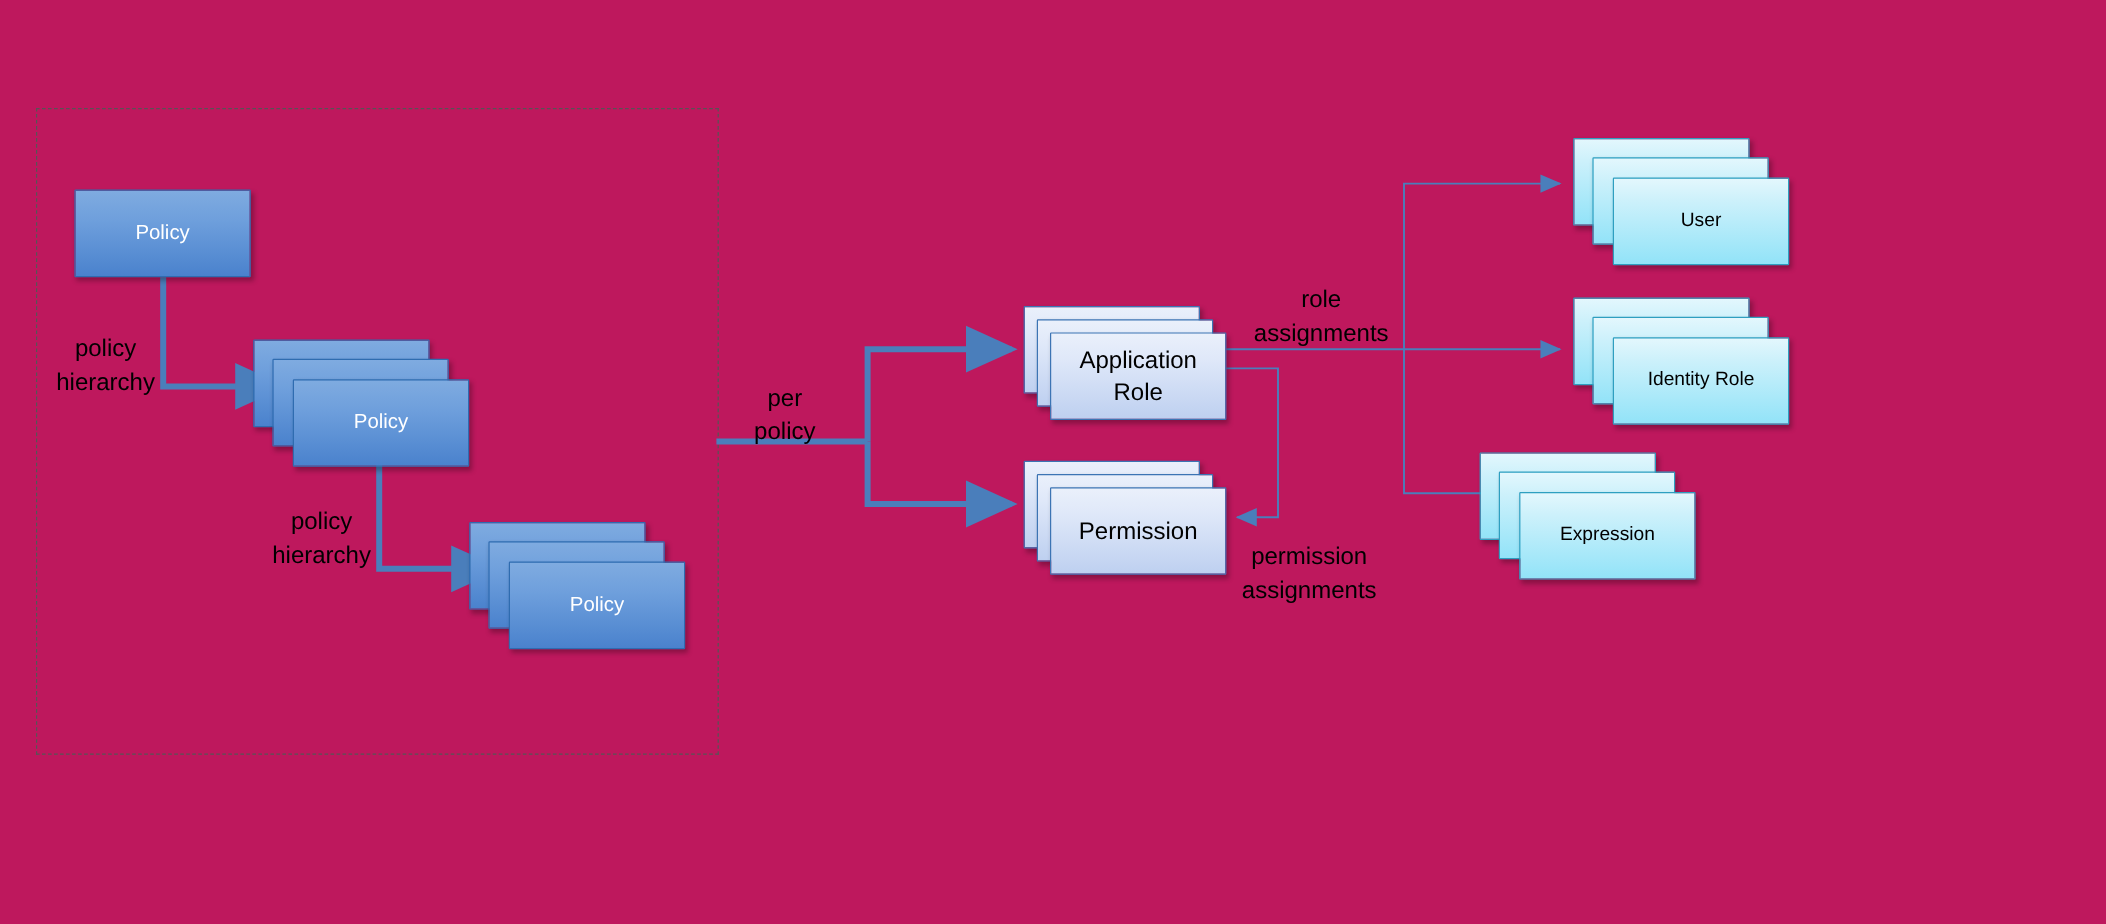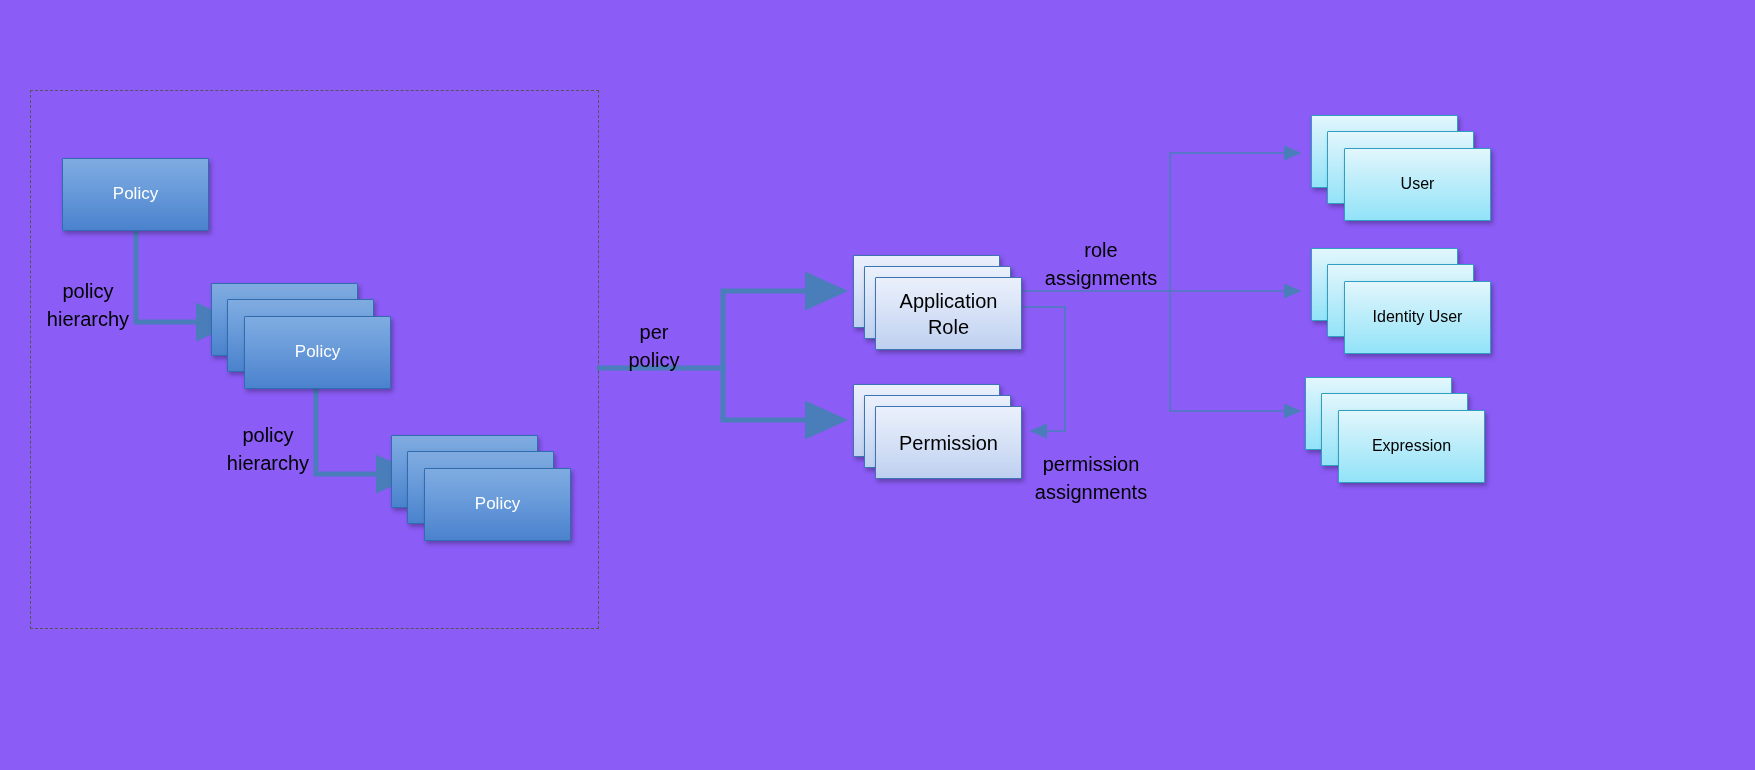--- a/index.html
+++ b/index.html
@@ -1,17 +1,17 @@
 <!DOCTYPE html>
 <html><head>
 <meta charset="utf-8">
 <style>
   html,body{margin:0;padding:0;background:#ffffff;}
   body{width:1755px;height:770px;font-family:"Liberation Sans",sans-serif;}
-  #stage{position:relative;width:1755px;height:770px;overflow:hidden;background:#8b5cf6;}
+  #stage{position:relative;width:1755px;height:770px;overflow:hidden;background:#be185d;}
 
   
   .dashed-region{
     position:absolute;
     border:1px dashed #555;
     background:transparent;
   }
 
   
   #wires{position:absolute;left:0;top:0;width:1755px;height:770px;}
@@ -145,25 +145,25 @@
     <div class="card" style="left:33px;top:33px;width:147px;height:73px;">
       <span class="lbl">User</span>
     </div>
   </div>
 
   <div class="node cyan" style="left:1311px;top:248px;width:180px;height:106px;">
     <div class="card" style="left:0px;top:0px;width:147px;height:73px;"></div>
     <div class="card" style="left:16px;top:16px;width:147px;height:73px;"></div>
     <div class="card" style="left:33px;top:33px;width:147px;height:73px;">
       <span class="lbl">Identity
-User</span>
+Role</span>
     </div>
   </div>
 
-  <div class="node cyan" style="left:1305px;top:377px;width:184px;height:106px;">
+  <div class="node cyan" style="left:1233px;top:377px;width:184px;height:106px;">
     <div class="card" style="left:0px;top:0px;width:147px;height:73px;"></div>
     <div class="card" style="left:16px;top:16px;width:147px;height:73px;"></div>
     <div class="card" style="left:33px;top:33px;width:147px;height:73px;">
       <span class="lbl">Expression</span>
     </div>
   </div>
 
   <div class="edge-label" style="left:40px;top:277px;width:96px;">policy
 hierarchy</div>
 

